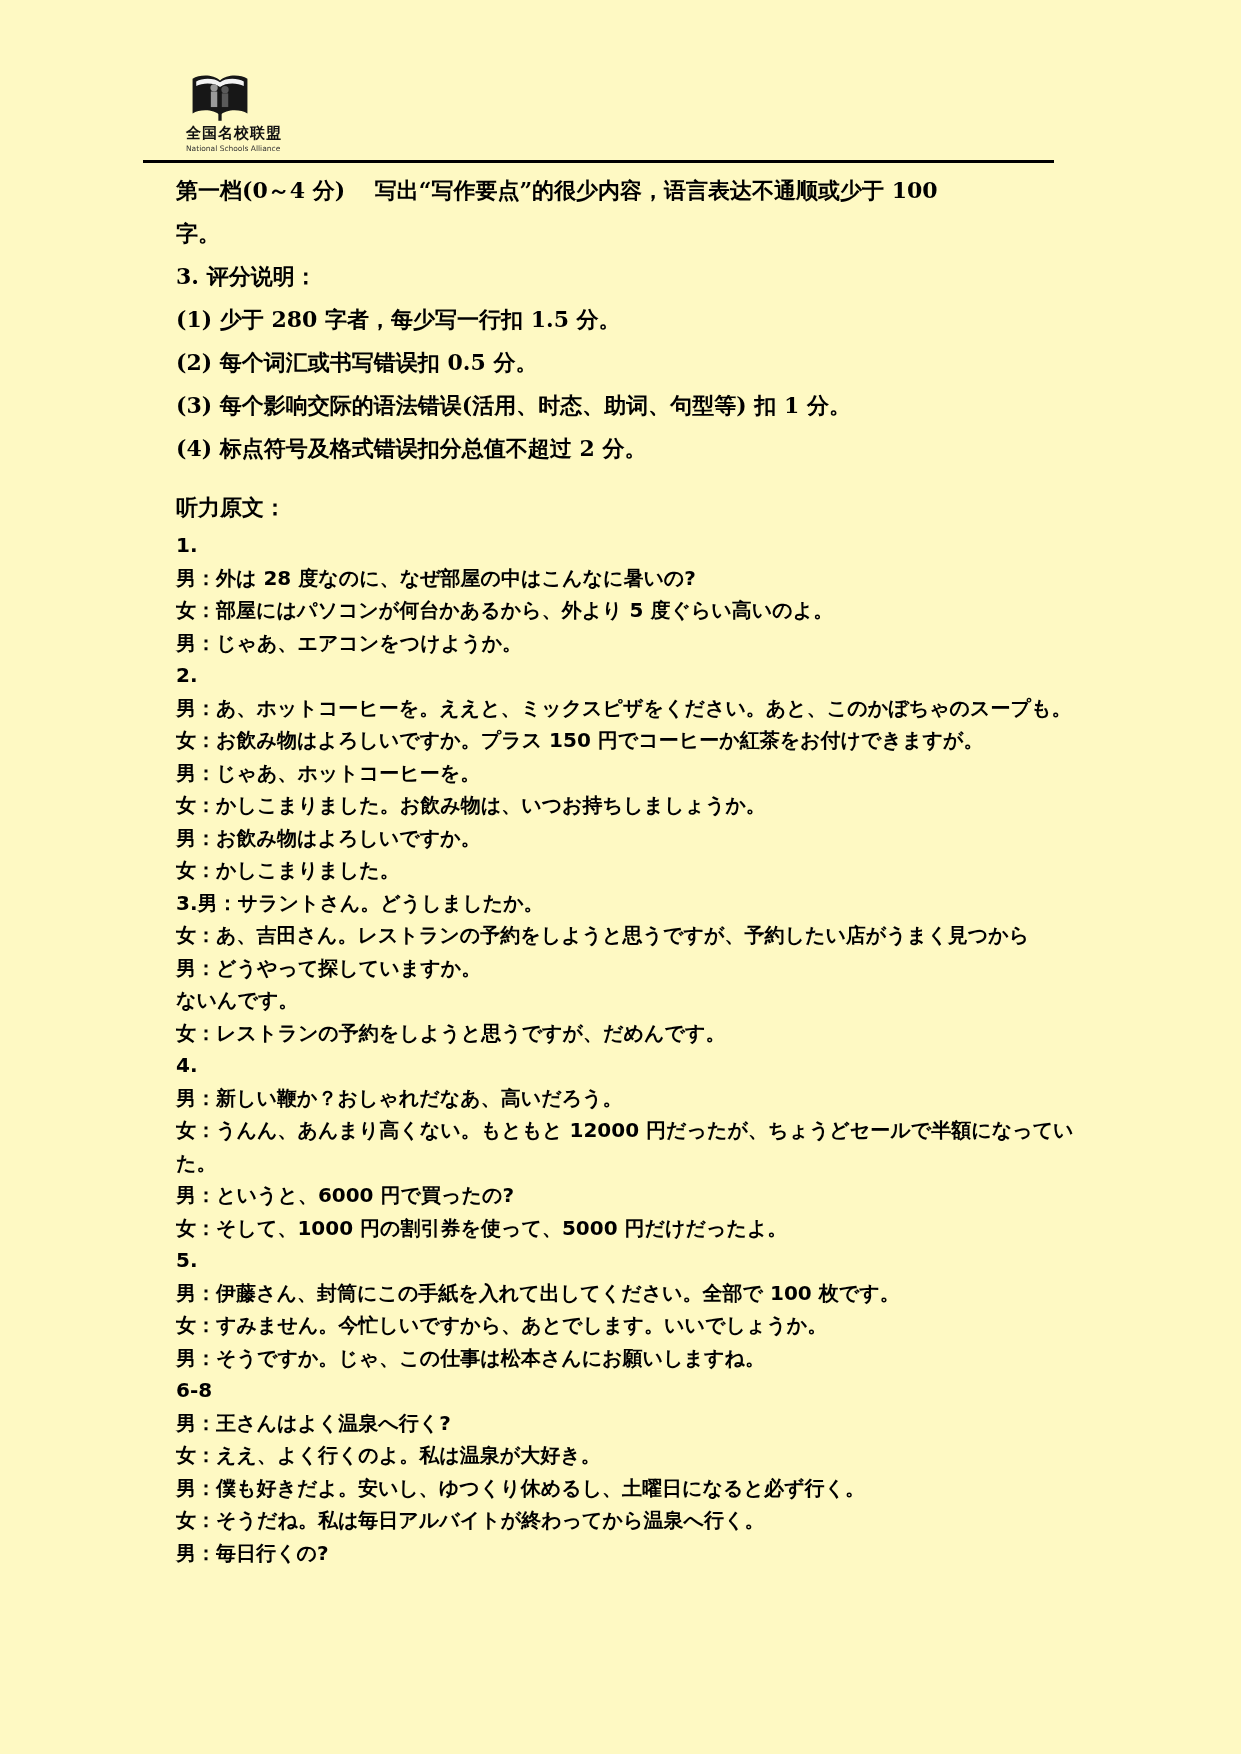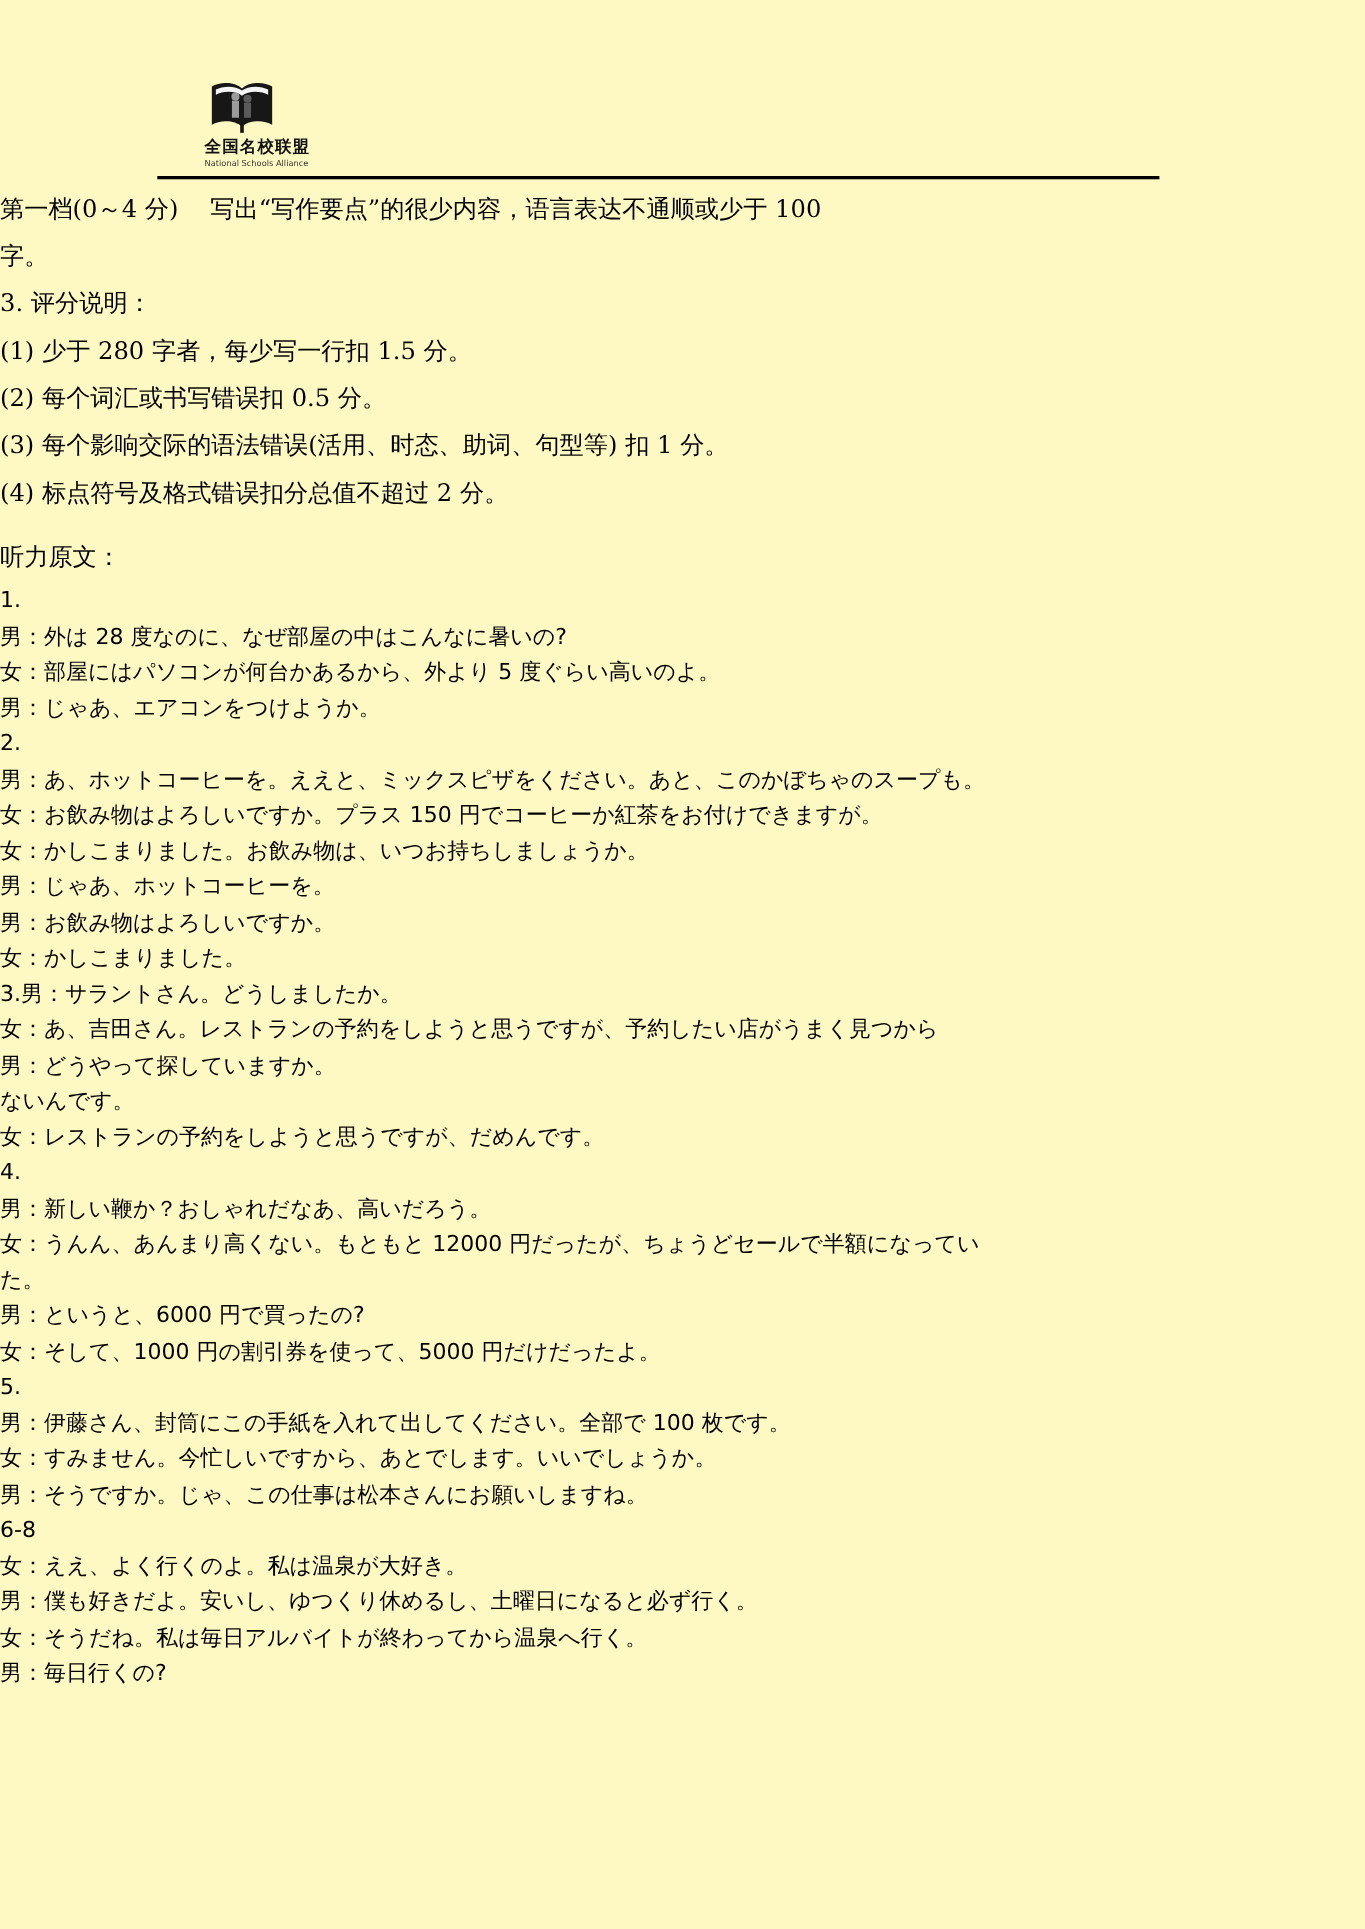--- a/index.html
+++ b/index.html
@@ -42,20 +42,22 @@
     margin-top: 1px;
     white-space: nowrap;
   }
   .rule {
     margin: 7px 0 0 143px;
     width: 911px;
     height: 3px;
     background: #000000;
   }
   .content {
+    padding-left: 176px;
+    font-weight: bold;
   }
   .cn-block {
     margin-top: 6px;
     font-family: "DejaVu Serif", "Liberation Serif", serif;
     font-size: 22px;
   }
   .cn-line {
     line-height: 43px;
     white-space: nowrap;
   }
@@ -115,40 +117,41 @@
     <div class="transcript-heading">听力原文：</div>
 
     <div class="jp-block">
         <div class="jp-line">1.</div>
         <div class="jp-line">男：外は 28 度なのに、なぜ部屋の中はこんなに暑いの?</div>
         <div class="jp-line">女：部屋にはパソコンが何台かあるから、外より 5 度ぐらい高いのよ。</div>
         <div class="jp-line">男：じゃあ、エアコンをつけようか。</div>
         <div class="jp-line">2.</div>
         <div class="jp-line">男：あ、ホットコーヒーを。ええと、ミックスピザをください。あと、このかぼちゃのスープも。</div>
         <div class="jp-line">女：お飲み物はよろしいですか。プラス 150 円でコーヒーか紅茶をお付けできますが。</div>
+        <div class="jp-line">男：じゃあ、ホットコーヒーを。</div>
         <div class="jp-line">女：かしこまりました。お飲み物は、いつお持ちしましょうか。</div>
-        <div class="jp-line">男：じゃあ、ホットコーヒーを。</div>
         <div class="jp-line">男：お飲み物はよろしいですか。</div>
         <div class="jp-line">女：かしこまりました。</div>
         <div class="jp-line">3.男：サラントさん。どうしましたか。</div>
         <div class="jp-line">女：あ、吉田さん。レストランの予約をしようと思うですが、予約したい店がうまく見つから</div>
         <div class="jp-line">男：どうやって探していますか。</div>
         <div class="jp-line">ないんです。</div>
         <div class="jp-line">女：レストランの予約をしようと思うですが、だめんです。</div>
         <div class="jp-line">4.</div>
         <div class="jp-line">男：新しい鞭か？おしゃれだなあ、高いだろう。</div>
         <div class="jp-line">女：うんん、あんまり高くない。もともと 12000 円だったが、ちょうどセールで半額になってい</div>
         <div class="jp-line">た。</div>
         <div class="jp-line">男：というと、6000 円で買ったの?</div>
         <div class="jp-line">女：そして、1000 円の割引券を使って、5000 円だけだったよ。</div>
         <div class="jp-line">5.</div>
         <div class="jp-line">男：伊藤さん、封筒にこの手紙を入れて出してください。全部で 100 枚です。</div>
         <div class="jp-line">女：すみません。今忙しいですから、あとでします。いいでしょうか。</div>
         <div class="jp-line">男：そうですか。じゃ、この仕事は松本さんにお願いしますね。</div>
         <div class="jp-line">6-8</div>
+        <div class="jp-line">男：王さんはよく温泉へ行く?</div>
         <div class="jp-line">女：ええ、よく行くのよ。私は温泉が大好き。</div>
         <div class="jp-line">男：僕も好きだよ。安いし、ゆつくり休めるし、土曜日になると必ず行く。</div>
         <div class="jp-line">女：そうだね。私は毎日アルバイトが終わってから温泉へ行く。</div>
         <div class="jp-line">男：毎日行くの?</div>
       </div>
 
   </div>
 
 </div>
 

